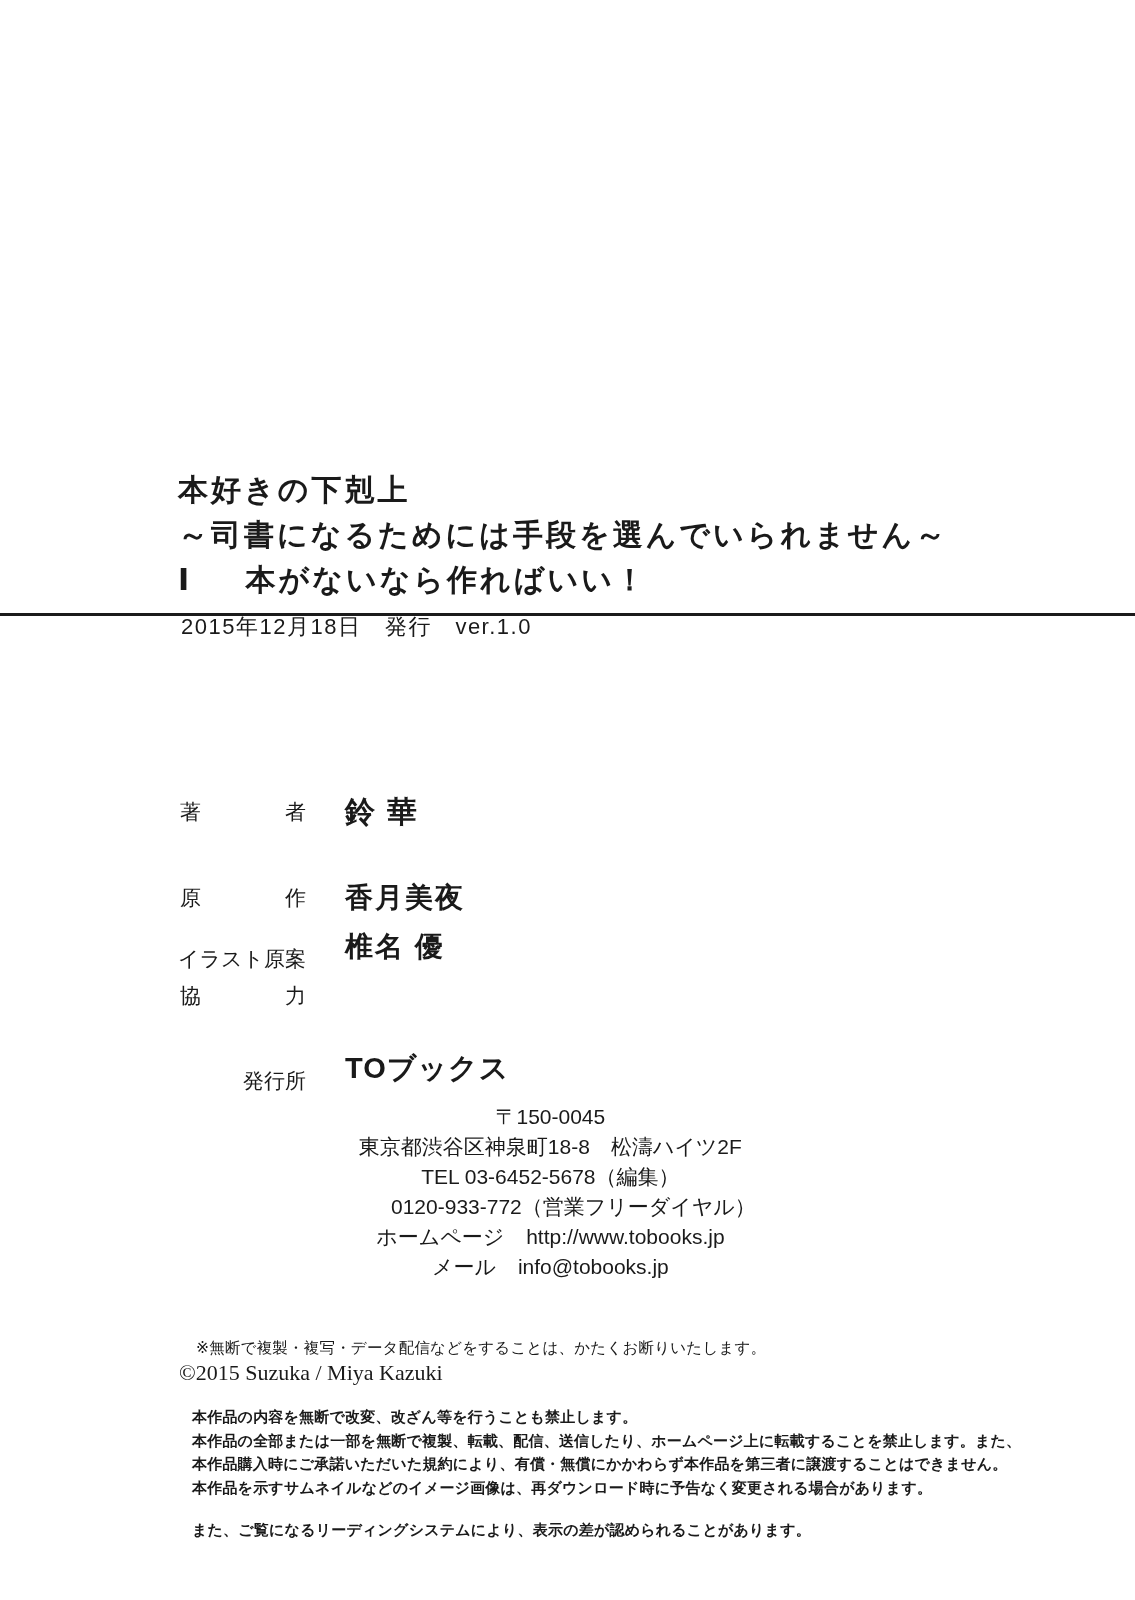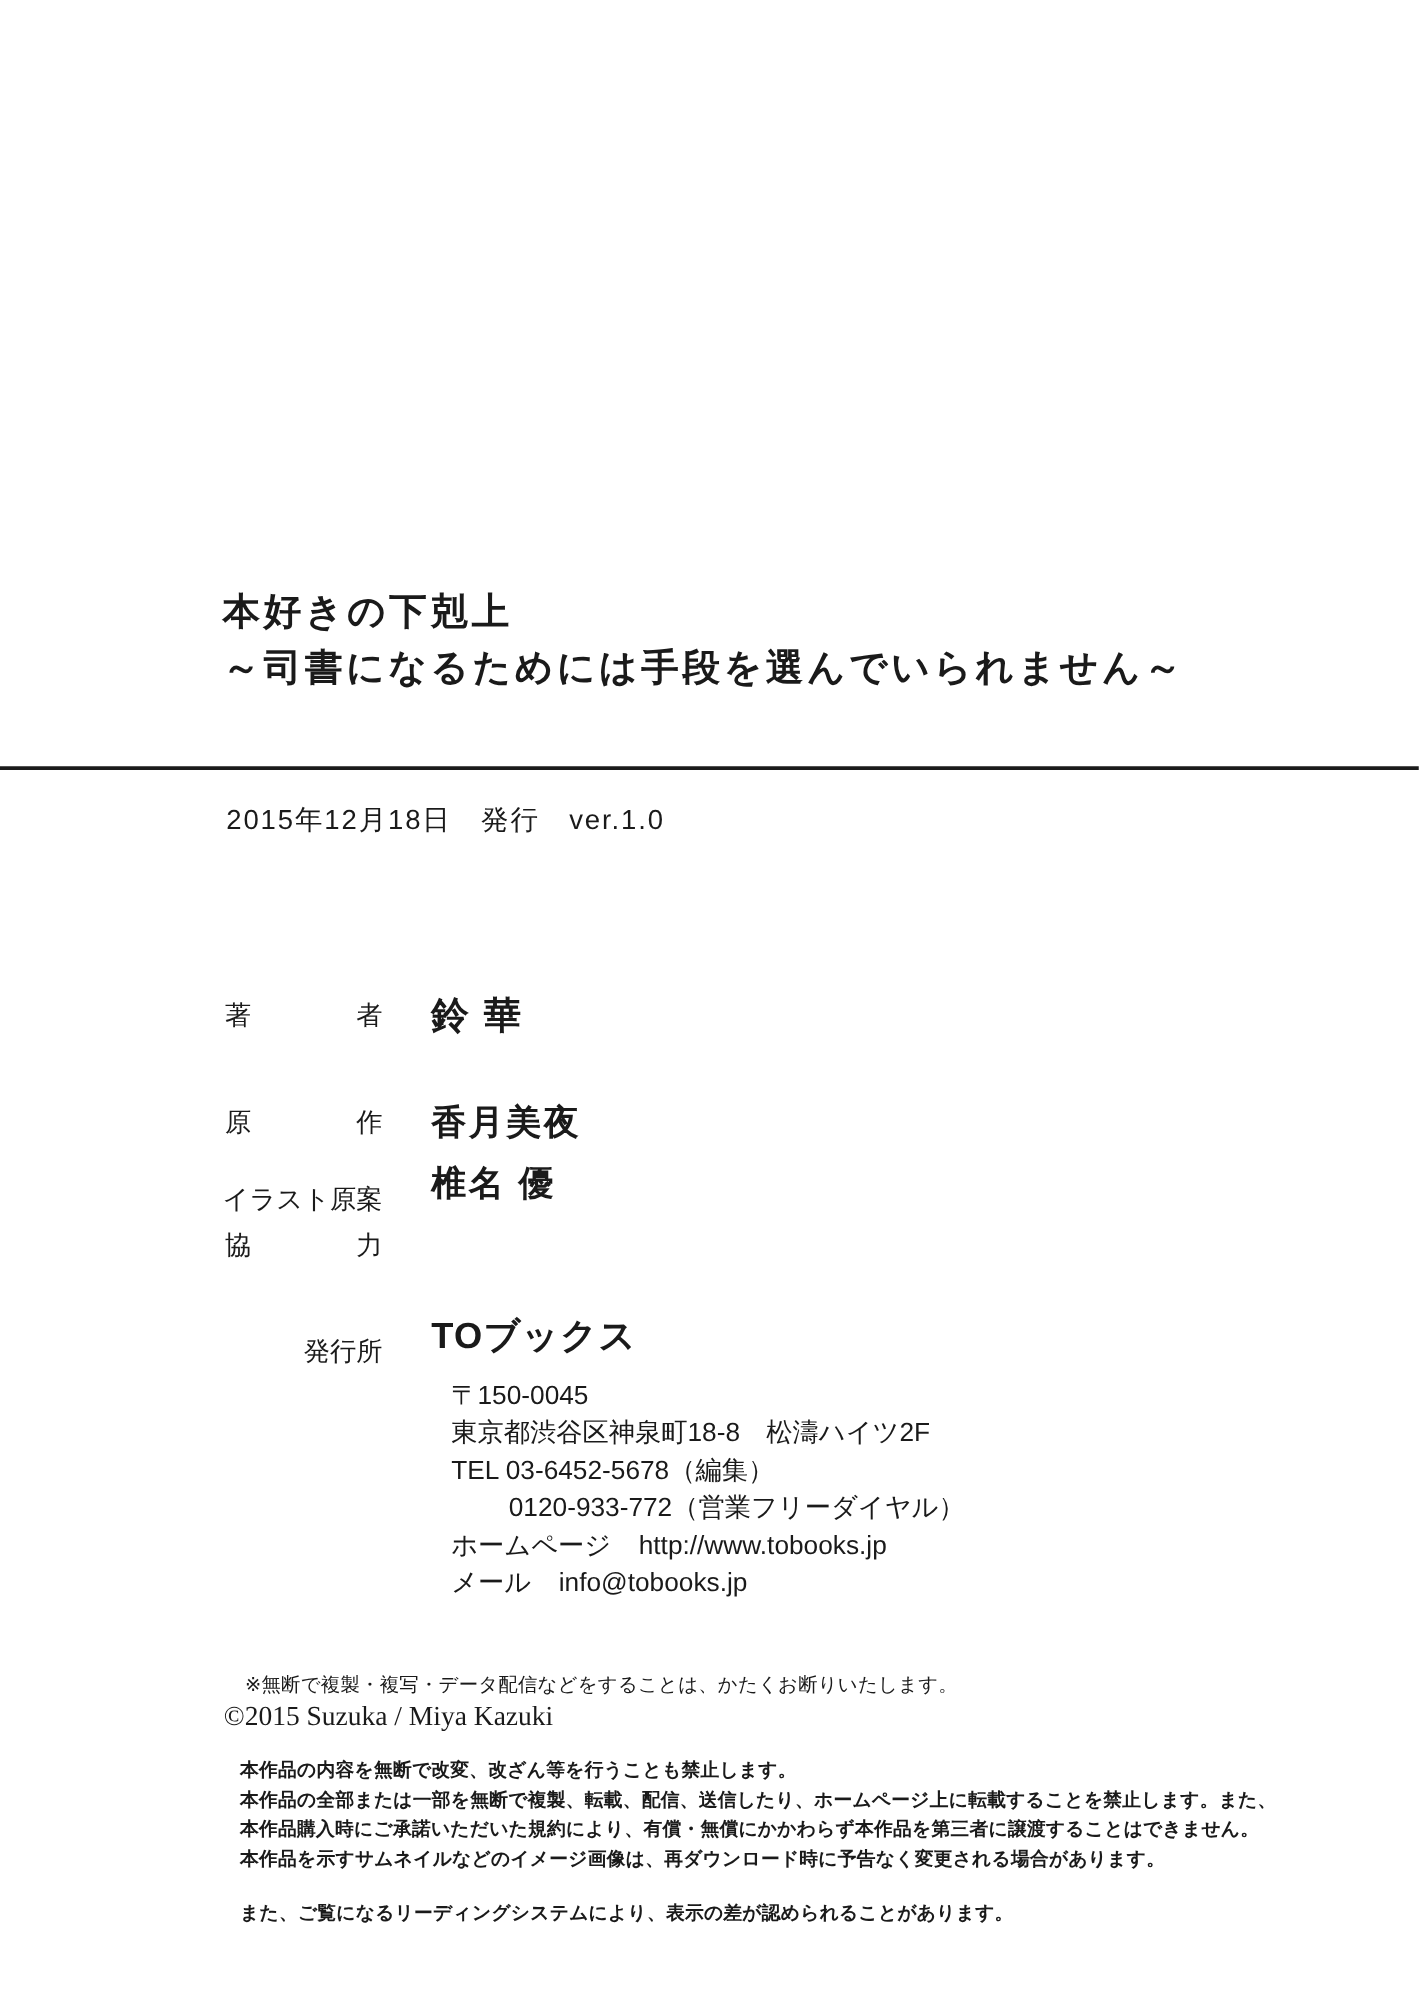--- a/index.html
+++ b/index.html
@@ -23,21 +23,21 @@
   .title-line3 .vol-text { display: inline-block; margin-left: 42px; }
 
   
   .rule {
     position: absolute; left: 0; top: 613px;
     width: 1135px; height: 3px; background: #1b1b1b;
   }
 
   
   .date-line {
-    position: absolute; left: 181px; top: 641px;
+    position: absolute; left: 181px; top: 612px;
     font-size: 22px; font-weight: 500; letter-spacing: 1.5px; white-space: nowrap;
   }
 
   
   .credit-row {
     position: absolute; left: 180px;
     display: flex; align-items: center; height: 36px; white-space: nowrap;
   }
   .credit-label {
     width: 126px; display: flex; justify-content: space-between;
@@ -50,22 +50,22 @@
   .v-suffix { font-size: 23px; letter-spacing: 0; font-weight: 700; }
   .row-author    { top: 794px; }
   .row-original  { top: 880px; }
   .row-illust    { top: 929px; }
   .row-coop      { top: 978px; }
   .row-publisher { top: 1051px; }
   .pub-name { font-size: 29px; letter-spacing: 1px; }
 
   
   .pub-contact {
-    position: absolute; left: 361px; top: 1102px;
-    font-size: 21px; font-weight: 500; line-height: 30px; white-space: nowrap;
+    position: absolute; left: 345px; top: 1102px;
+    font-size: 21px; font-weight: 500; line-height: 30px; white-space: nowrap; text-align: center;
   }
   .pub-contact .indent { padding-left: 46px; }
   .inline-gap { display: inline-block; margin-left: 22px; }
 
   
   .notice-repro {
     position: absolute; left: 181px; top: 1338px;
     font-size: 15.5px; font-weight: 400; letter-spacing: 0.2px; white-space: nowrap; margin-left: 15px;
   }
   .copyright-line {
@@ -84,20 +84,24 @@
   }
 </style>
 </head>
 <body>
 
 <div class="page">
 
   <div class="title-block">
     <div>本好きの下剋上</div>
     <div>～司書になるためには手段を選んでいられません～</div>
+    <div class="title-line3">
+      <span class="vol-numeral">Ⅰ</span>
+      <span class="vol-text">本がないなら作ればいい！</span>
+    </div>
   </div>
 
   <div class="rule"></div>
 
   <div class="date-line">2015年12月18日　発行　ver.1.0</div>
 
   <div class="credit-row row-author">
     <div class="credit-label">
       <span>著</span>
       <span>者</span>

